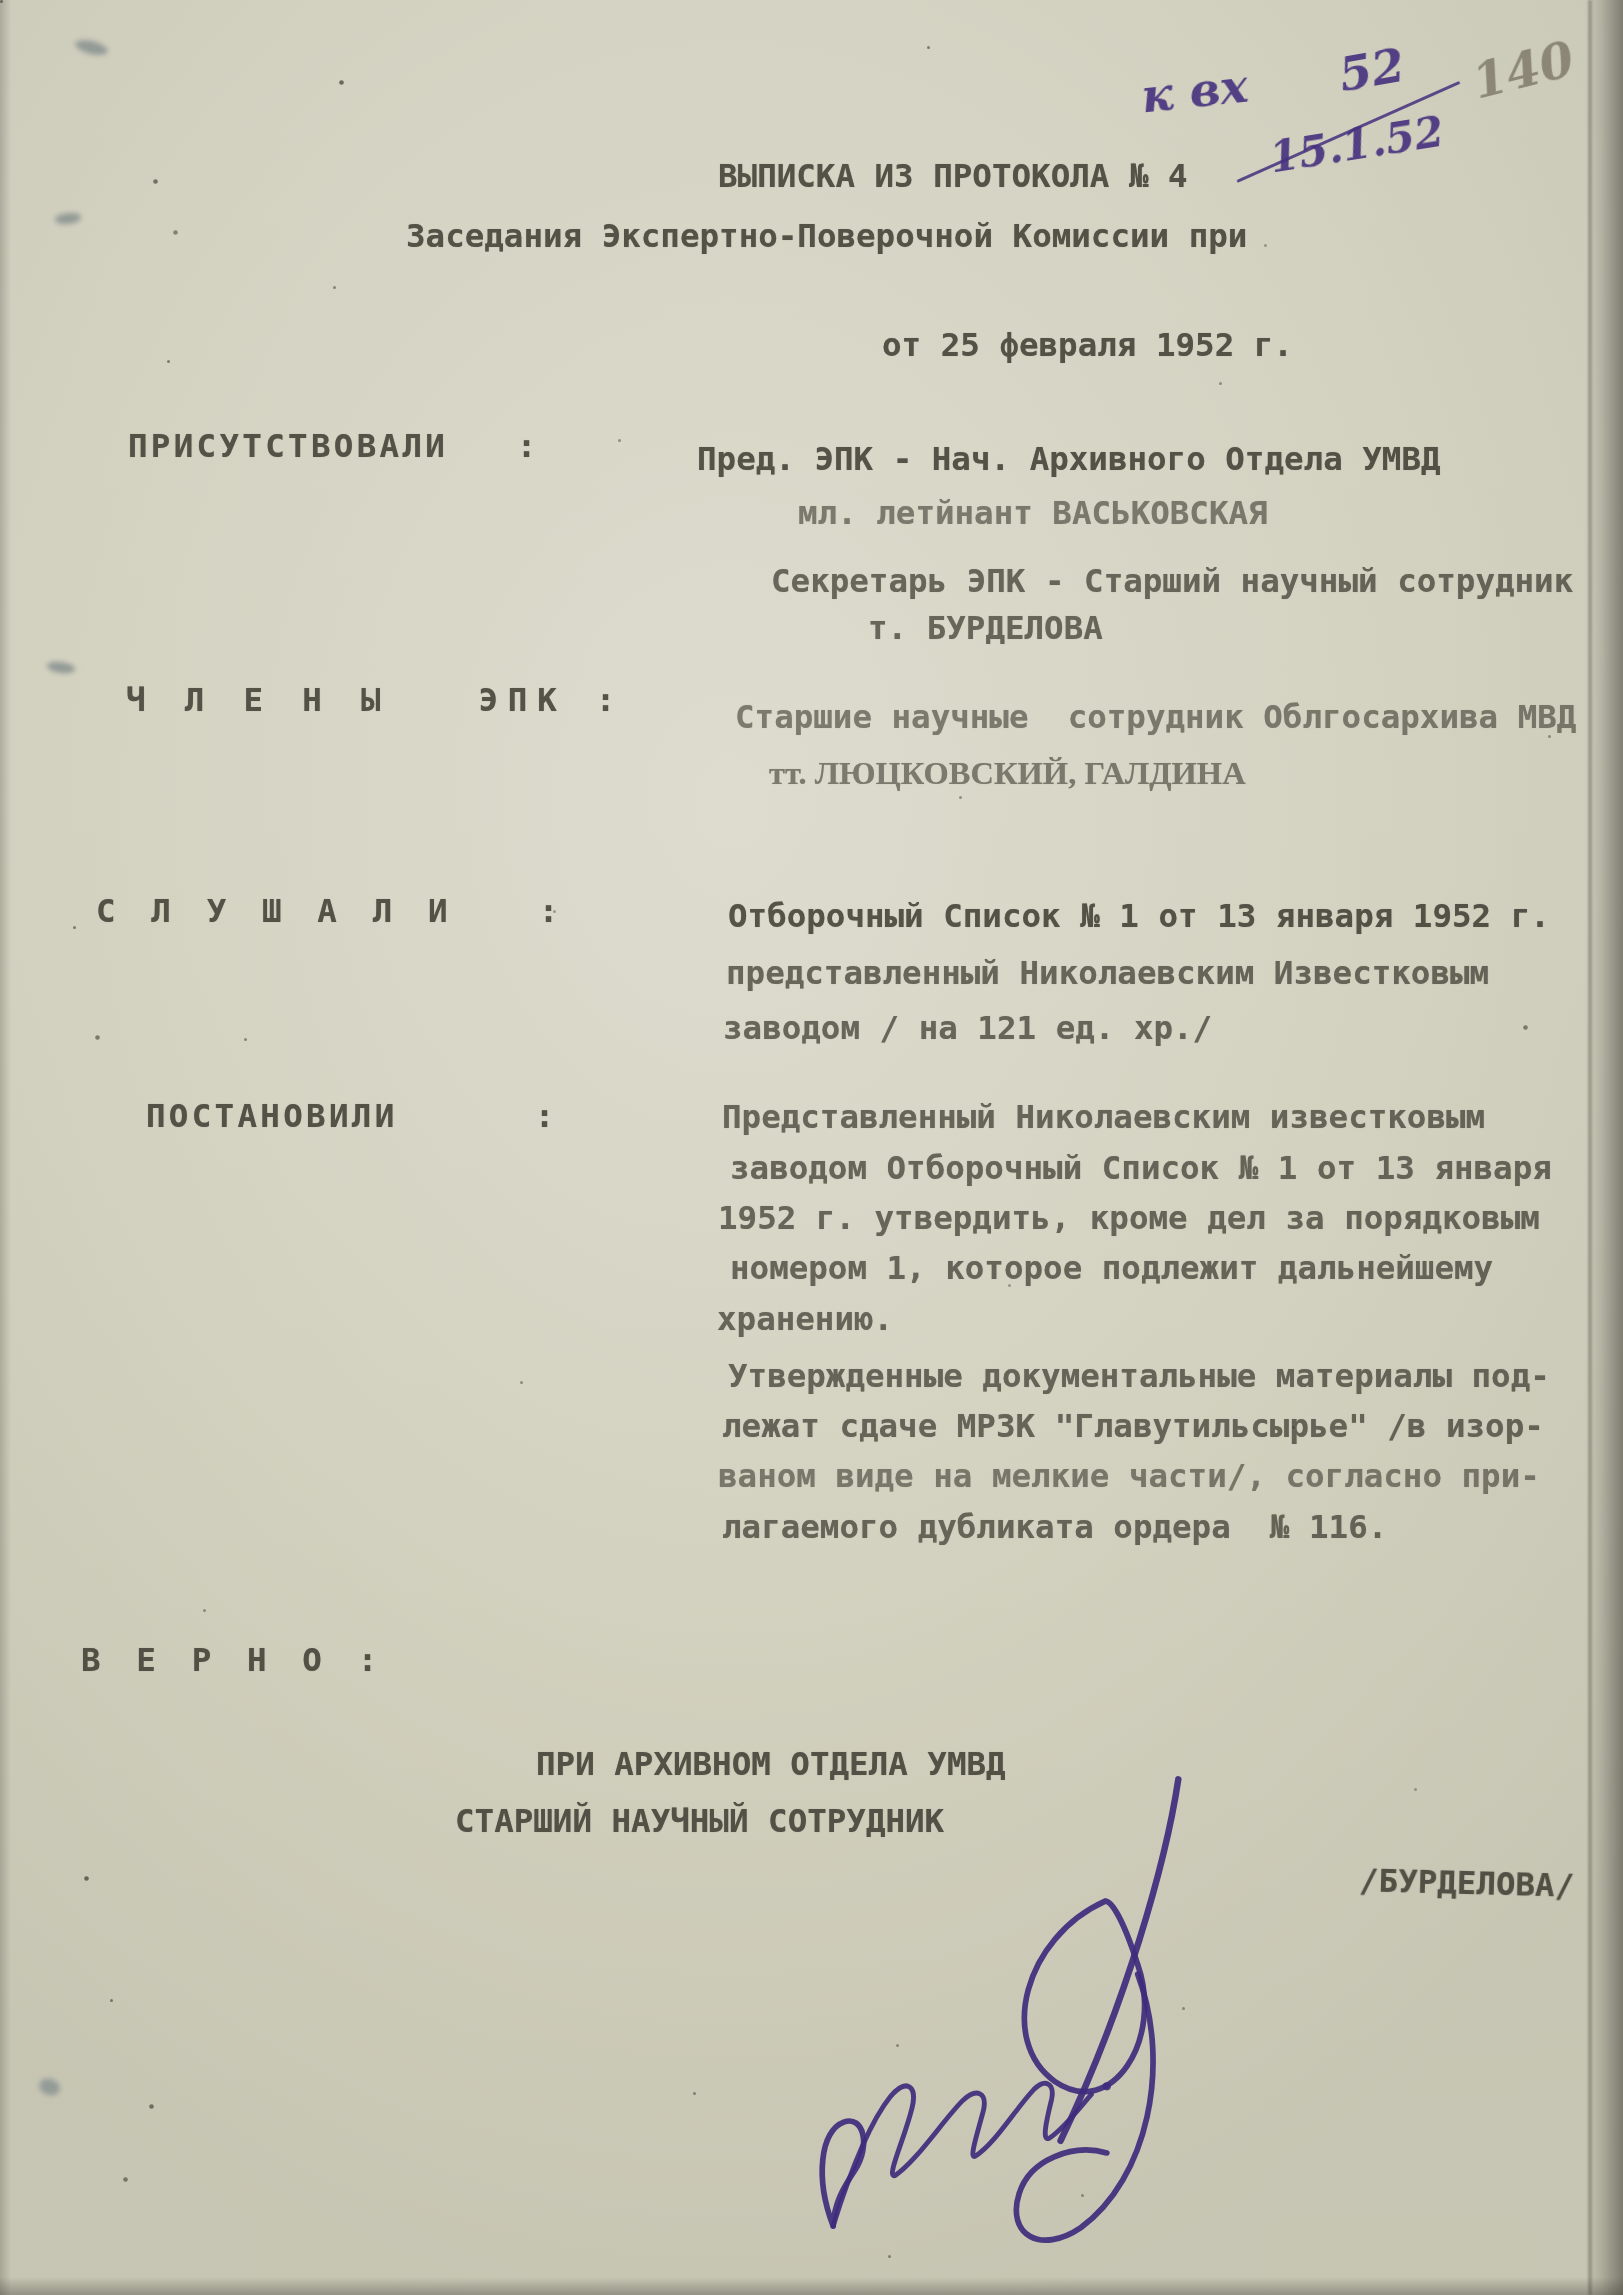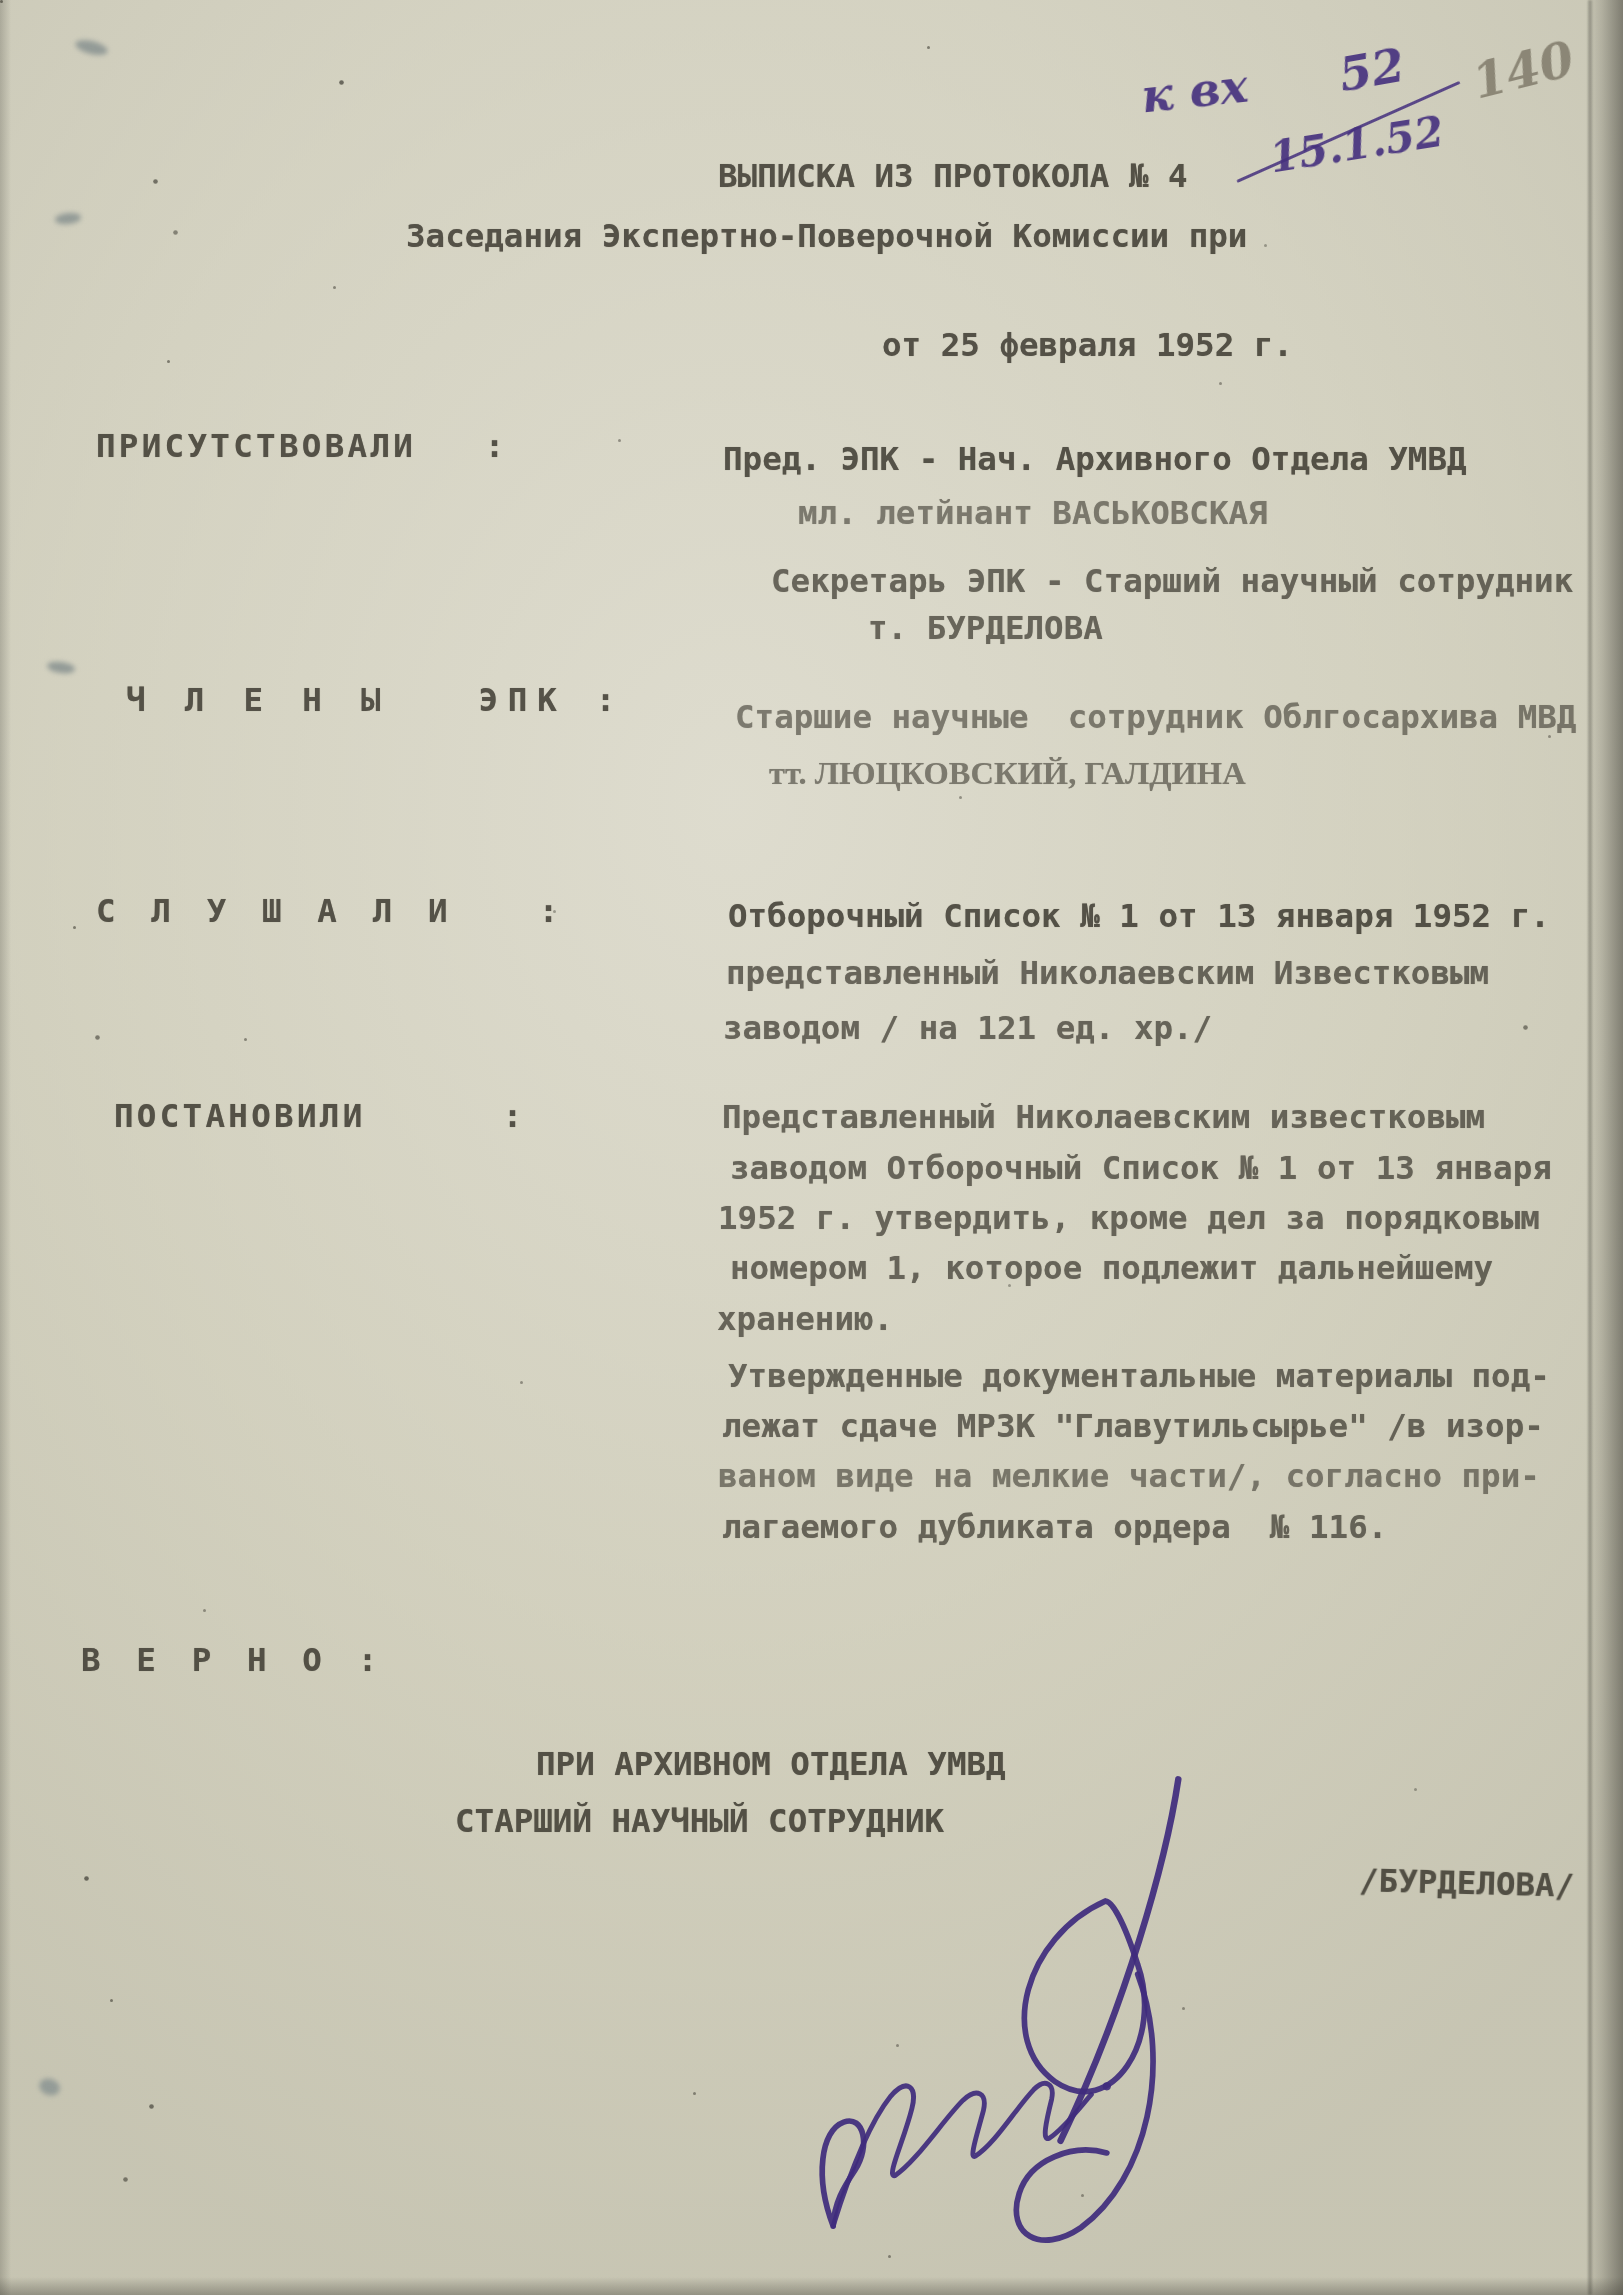--- a/index.html
+++ b/index.html
@@ -12,21 +12,21 @@
   }
   .tw{
     position:absolute;font-family:"DejaVu Sans Mono","Liberation Mono",monospace;
     font-weight:700;font-size:32.5px;line-height:1.1;color:#38352c;opacity:.82;
     white-space:pre;filter:blur(0.3px);text-shadow:0 0 0.8px rgba(56,53,44,.55);
   }
   .faint{opacity:.58;filter:blur(0.5px);}
   .mid{opacity:.7;filter:blur(0.4px);}
   .lbl-sp12{letter-spacing:9.8px;margin-left:28px;}
   .lbl-sp10{letter-spacing:8.1px;}
-  .lbl-sp4{letter-spacing:3.3px;}
+  .lbl-sp4{letter-spacing:3.3px;margin-left:32px;}
   .hand{
     position:absolute;font-family:"DejaVu Serif","Liberation Serif",serif;
     font-style:italic;font-weight:700;color:#45307e;opacity:.9;white-space:pre;
     filter:blur(0.2px);
   }
   .pencil{color:#767060;opacity:.75;}
   .inkline{position:absolute;height:3.3px;background:#45307e;opacity:.85;border-radius:1.6px;transform-origin:left center;filter:blur(0.2px);}
   .smudge{position:absolute;background:#939b97;border-radius:50%;filter:blur(2.4px);}
   .specks{position:absolute;left:0;top:0;width:3.3px;height:3.3px;border-radius:50%;background:rgba(40,38,30,.55);
     box-shadow:
@@ -73,21 +73,21 @@
     <div class="inkline" style="left:1237px;top:180px;width:244px;transform:rotate(-24deg);"></div>
     <div class="hand" style="left:1269px;top:120px;font-size:42px;transform:rotate(-9deg);">15.1.52</div>
     <div class="hand pencil" style="left:1472px;top:41px;font-size:49px;transform:rotate(-14deg);">140</div>
   </div>
 
   <div class="tw" style="left:718px;top:159px;">ВЫПИСКА ИЗ ПРОТОКОЛА № 4</div>
   <div class="tw" style="left:406px;top:219px;">Заседания Экспертно-Поверочной Комиссии при</div>
   <div class="tw" style="left:882px;top:328px;">от 25 февраля 1952 г.</div>
 
   <div class="tw lbl-sp4" style="left:96px;top:429px;">ПРИСУТСТВОВАЛИ   :</div>
-  <div class="tw" style="left:723px;top:442px;">Пред. ЭПК - Нач. Архивного Отдела УМВД</div>
+  <div class="tw" style="left:697px;top:442px;">Пред. ЭПК - Нач. Архивного Отдела УМВД</div>
   <div class="tw faint" style="left:798px;top:496px;">мл. летйнант ВАСЬКОВСКАЯ</div>
   <div class="tw mid" style="left:733px;top:564px;margin-left:38px;">Секретарь ЭПК - Старший научный сотрудник</div>
   <div class="tw mid" style="left:868px;top:611px;">т. БУРДЕЛОВА</div>
 
   <div class="tw lbl-sp12" style="left:98px;top:683px;">Ч Л Е Н Ы   ЭПК :</div>
   <div class="tw faint" style="left:735px;top:700px;">Старшие научные  сотрудник Облгосархива МВД</div>
   <div class="tw faint" style="left:769px;top:756px;font-family:Liberation Serif, serif;">тт. ЛЮЦКОВСКИЙ, ГАЛДИНА</div>
 
   <div class="tw lbl-sp10" style="left:96px;top:894px;">С Л У Ш А Л И   :</div>
   <div class="tw" style="left:728px;top:899px;">Отборочный Список № 1 от 13 января 1952 г.</div>

